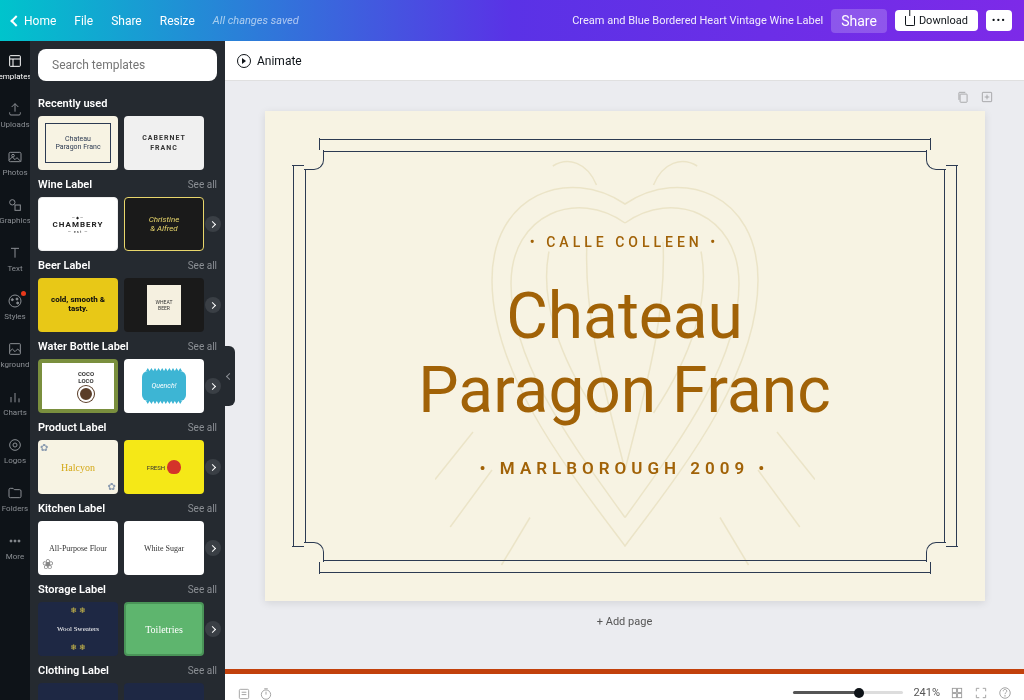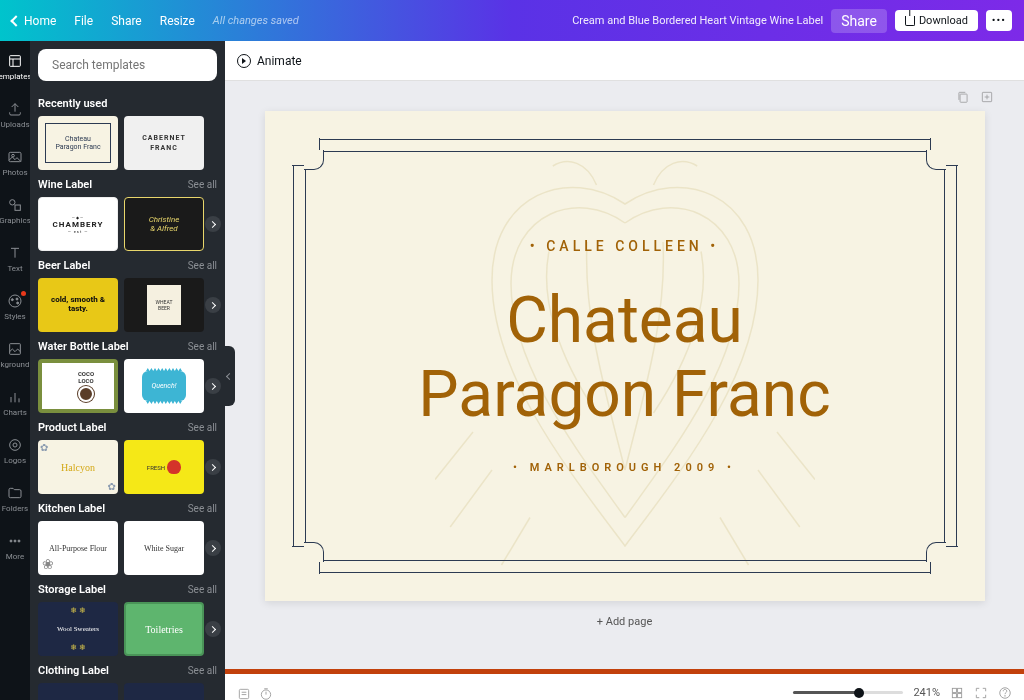--- a/index.html
+++ b/index.html
@@ -61,21 +61,21 @@
 .corner.br{bottom:-2px;right:-2px;border-left:1.5px solid #2c3a52;border-top:1.5px solid #2c3a52;border-radius:14px 0 0 0}
 .inner-line{position:absolute;top:40px;left:40px;right:40px;bottom:40px;border:.8px solid #2c3a52}
 .inner-line .corner{width:20px;height:20px}
 .inner-line .corner.tl{border-radius:0 0 10px 0}
 .inner-line .corner.tr{border-radius:0 0 0 10px}
 .inner-line .corner.bl{border-radius:0 10px 0 0}
 .inner-line .corner.br{border-radius:10px 0 0 0}
 .label-content{position:absolute;inset:0;display:flex;flex-direction:column;align-items:center;justify-content:center;color:#a16207}
 .tagline{font-size:14px;letter-spacing:4px;font-weight:500}
 .wine-name{font-family:"Brush Script MT","Snell Roundhand",cursive;font-size:64px;line-height:1.15;text-align:center;margin:30px 0;font-weight:400}
-.region{font-size:11px;letter-spacing:5px;font-weight:600}
+.region{font-size:17px;letter-spacing:5px;font-weight:600}
 .add-page{margin-top:14px;font-size:11px;color:#555;cursor:pointer}
 .bottom-bar{height:42px;background:#fff;border-top:5px solid #c2410c;display:flex;align-items:center;padding:0 12px;gap:10px}
 .bottom-left{display:flex;gap:8px}
 .bb-ic{width:14px;height:14px;opacity:.6;cursor:pointer}
 .bb-ic svg{stroke:#555;fill:none;stroke-width:1.5}
 .bottom-right{margin-left:auto;display:flex;align-items:center;gap:10px;font-size:11px;color:#555}
 .zoom-slider{width:110px;height:3px;background:#ddd;border-radius:2px;position:relative}
 .zoom-fill{position:absolute;left:0;top:0;height:100%;width:60%;background:#555;border-radius:2px}
 .zoom-thumb{position:absolute;left:60%;top:50%;transform:translate(-50%,-50%);width:10px;height:10px;background:#0e1318;border-radius:50%}
 

